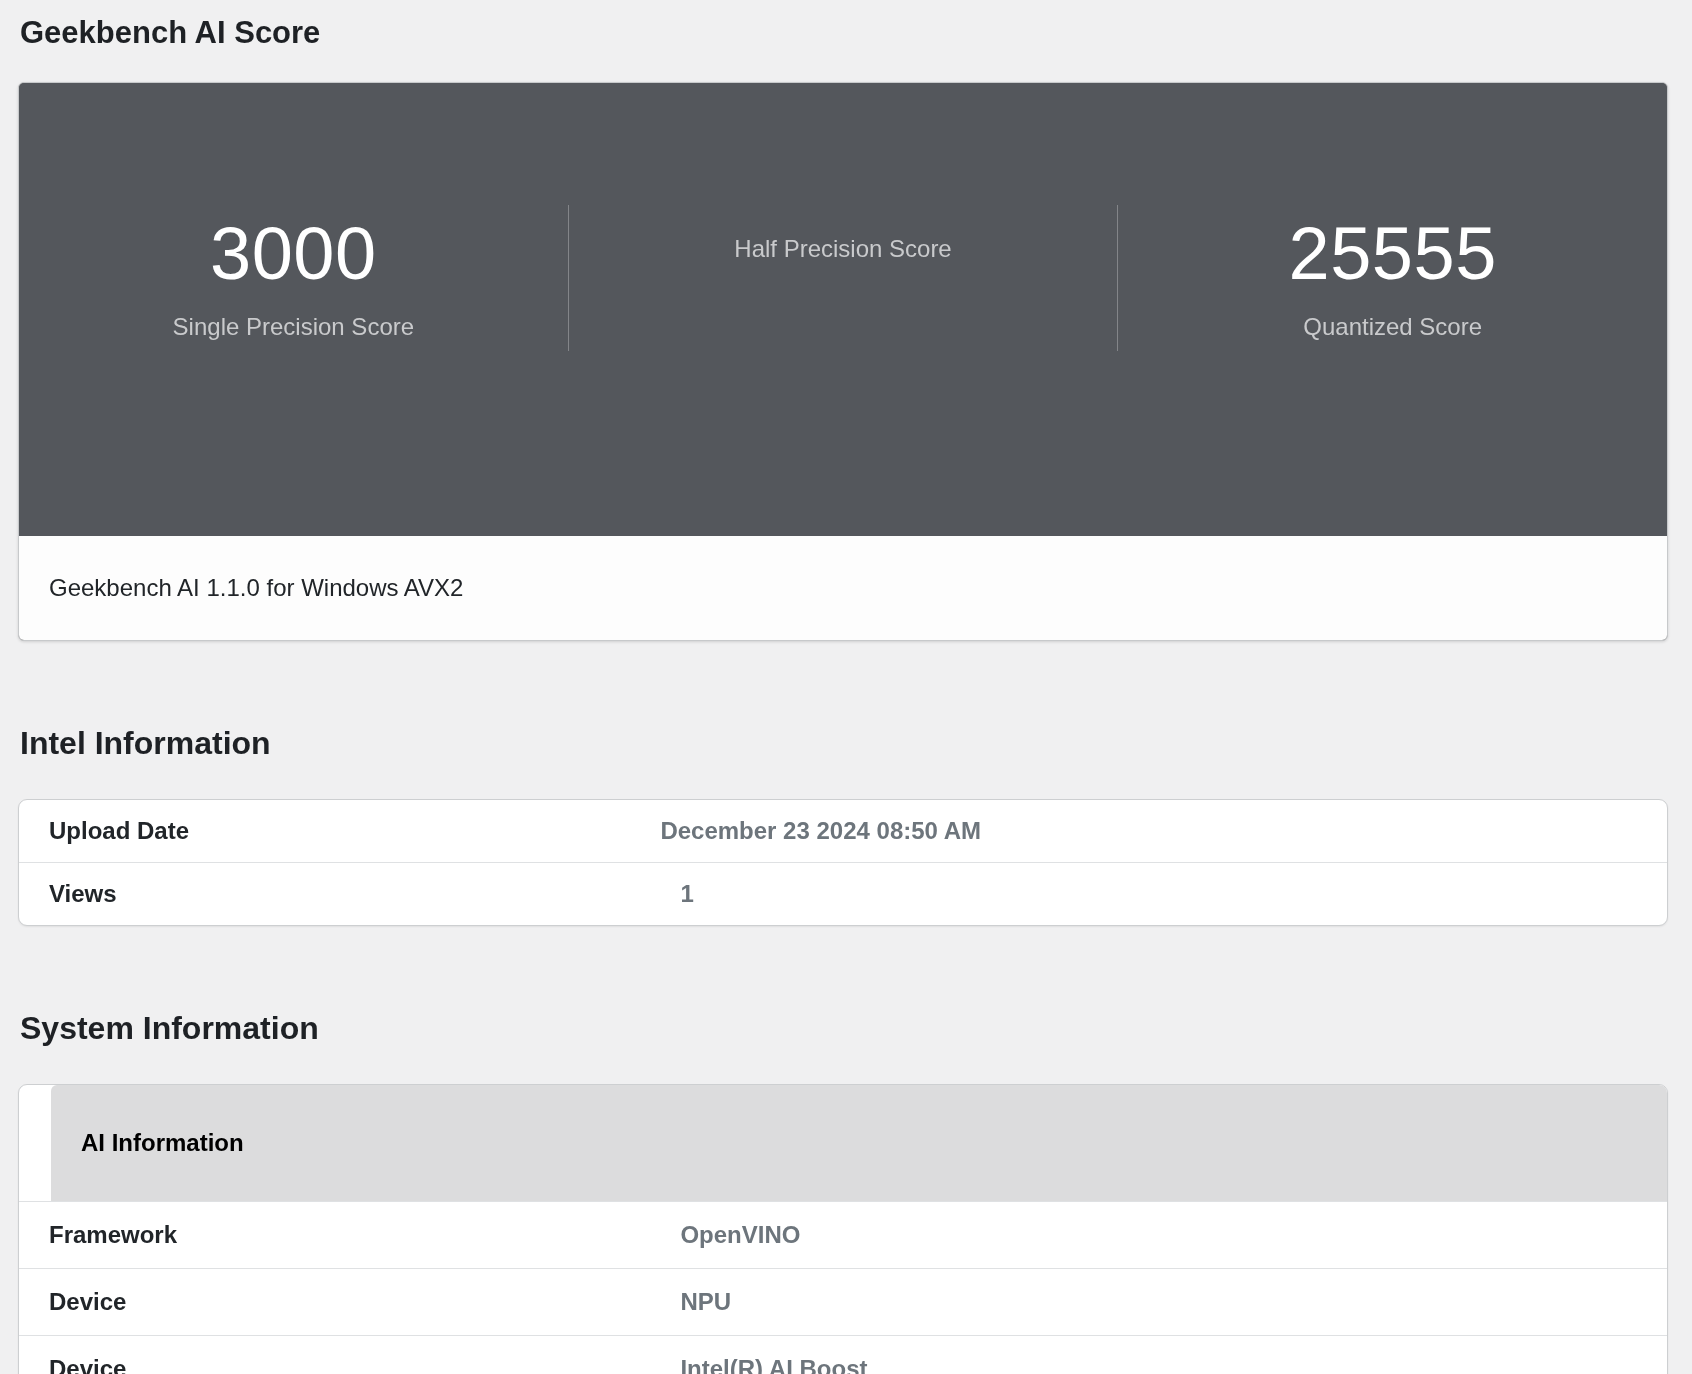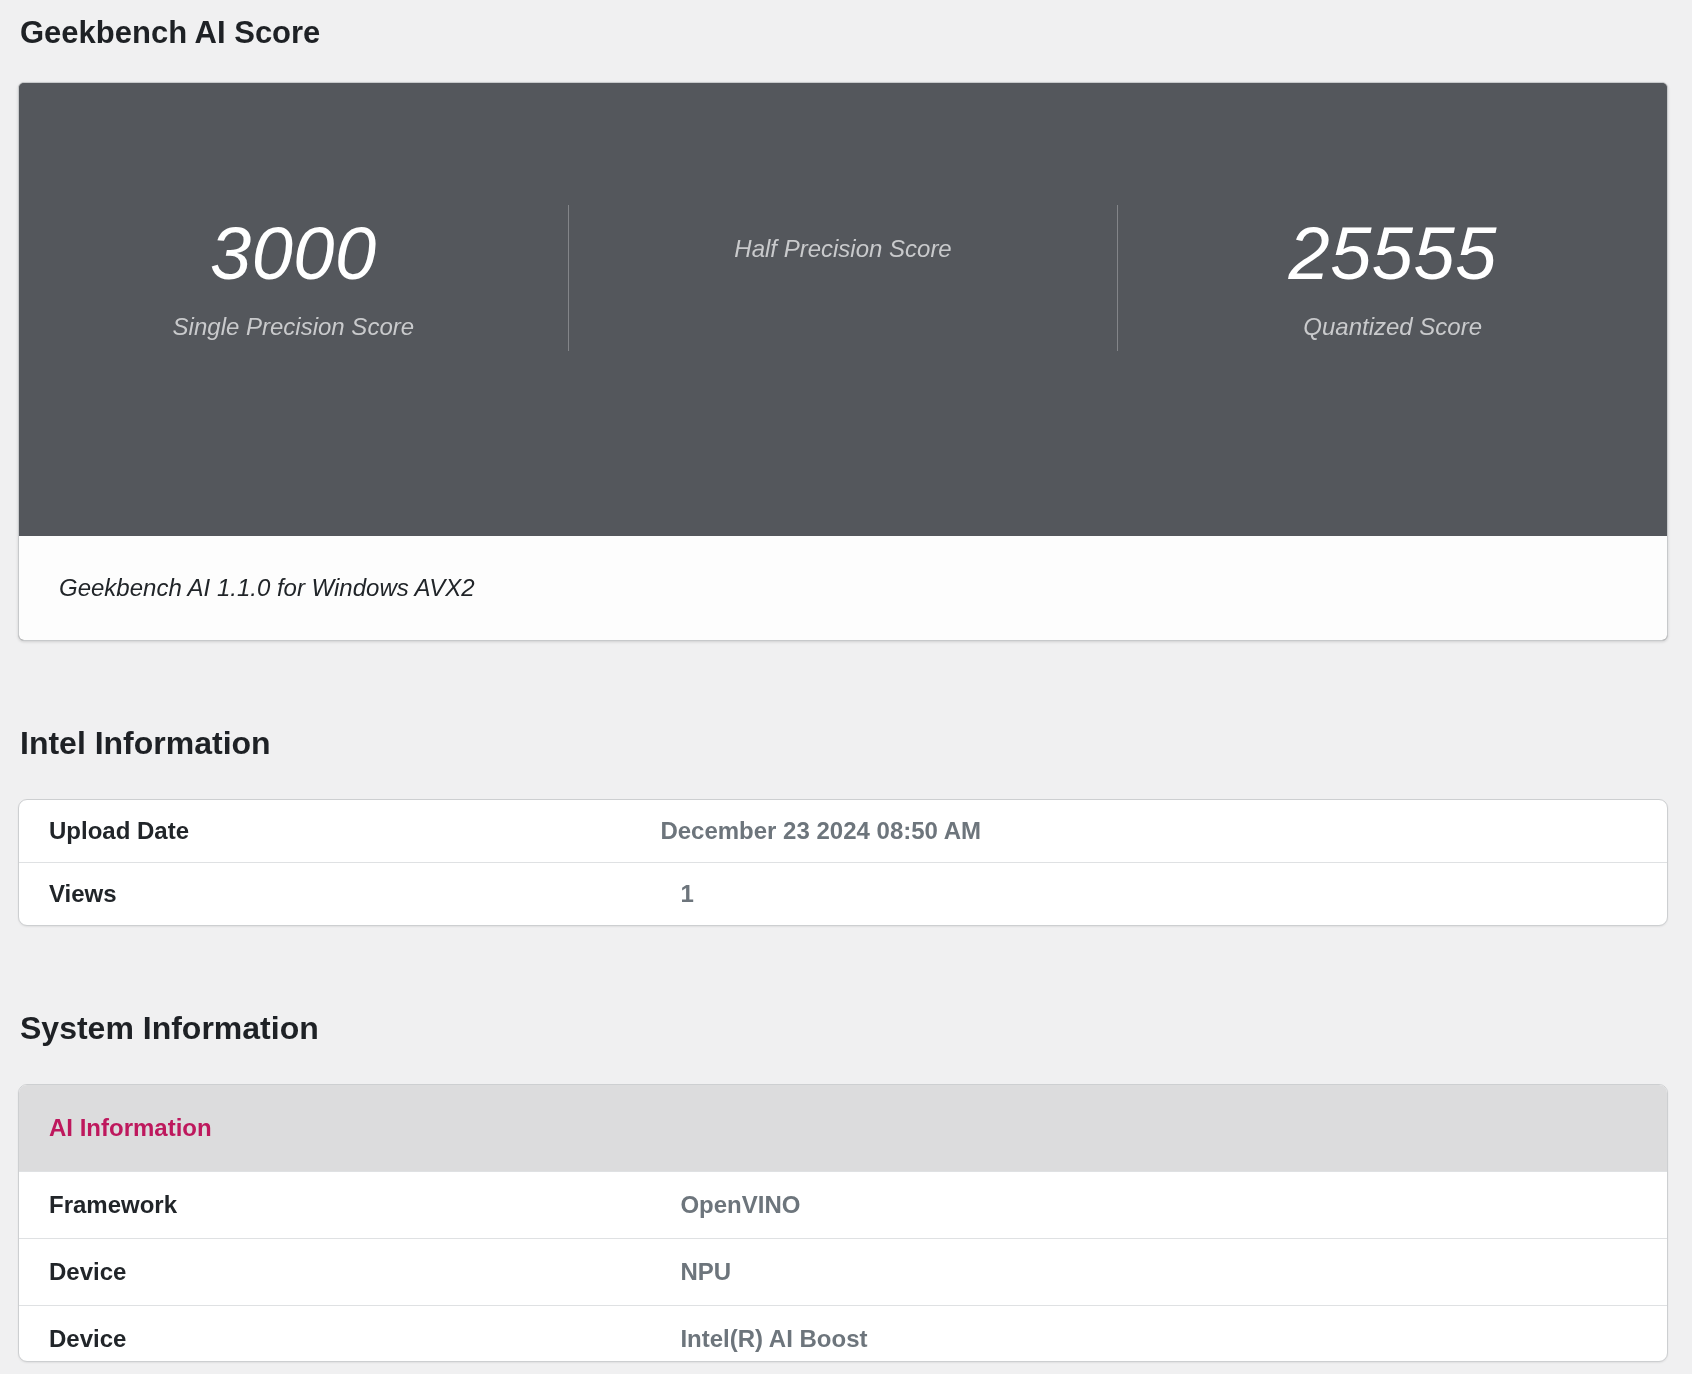--- a/index.html
+++ b/index.html
@@ -26,21 +26,20 @@
     margin: 0 0 30px 2px;
     color: #1e2125;
   }
   
   .score-card {
     background: #737373;
     border: 1px solid #c7c9cb;
     border-radius: 6px;
     overflow: hidden;
     box-shadow: 0 1px 3px rgba(0,0,0,0.14);
-    font-style: italic;
   }
   .score-banner {
     background: #54575c;
     display: flex;
     padding: 122px 0 185px 0;
   }
   .score-col {
     flex: 1 1 0;
     text-align: center;
     padding: 10px 0;
@@ -56,21 +55,21 @@
     letter-spacing: 0.5px;
   }
   .score-label {
     margin-top: 20px;
     font-size: 24px;
     line-height: 28px;
     color: #c9cacc;
   }
   .score-card-footer {
     background: #fdfdfd;
-    padding: 38px 40px;
+    padding: 38px 30px;
     font-size: 24px;
     line-height: 28px;
     color: #212529;
   }
   
   h2.section-heading {
     font-size: 32px;
     line-height: 40px;
     font-weight: 700;
     margin: 82px 0 36px 2px;
@@ -99,25 +98,26 @@
     width: 38.5%;
     flex: none;
     color: #212529;
   }
   .tvalue {
     flex: 1;
     color: #6d757c;
   }
   .thead {
     background: #dcdcdd;
-    padding: 29px 30px;
+    padding: 44px 30px;
     font-size: 24px;
     line-height: 28px;
-    color: #be185d;
+    color: #000000;
     border-radius: 6px 6px 0 0;
+    margin-left: 32px;
   }
   .sys-table .trow {
     padding: 19px 30px;
   }
   .sys-table .trow.last {
     padding-bottom: 8px;
   }
 </style>
 </head>
 <body>

